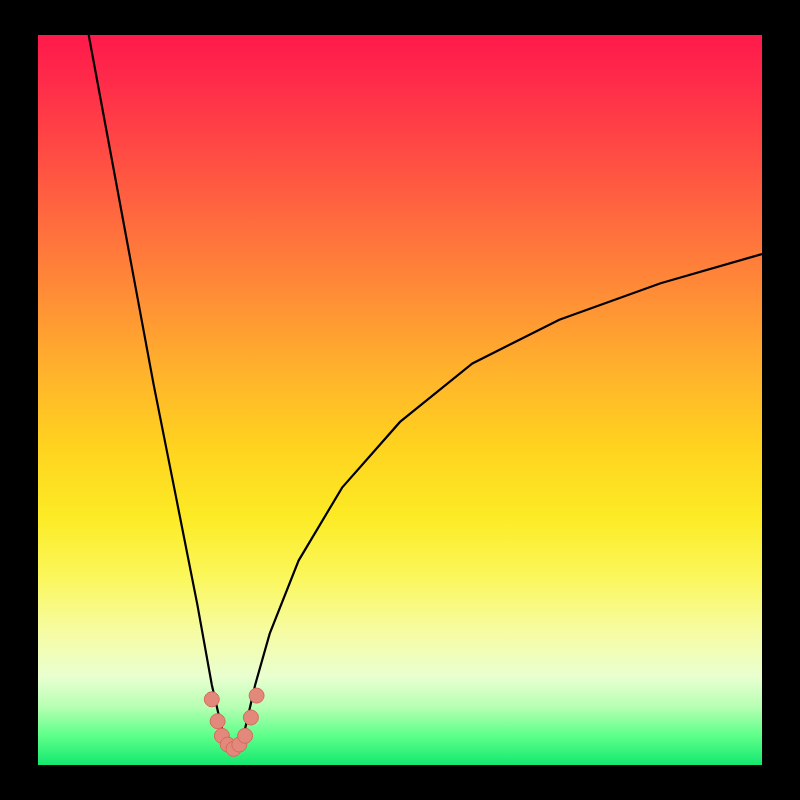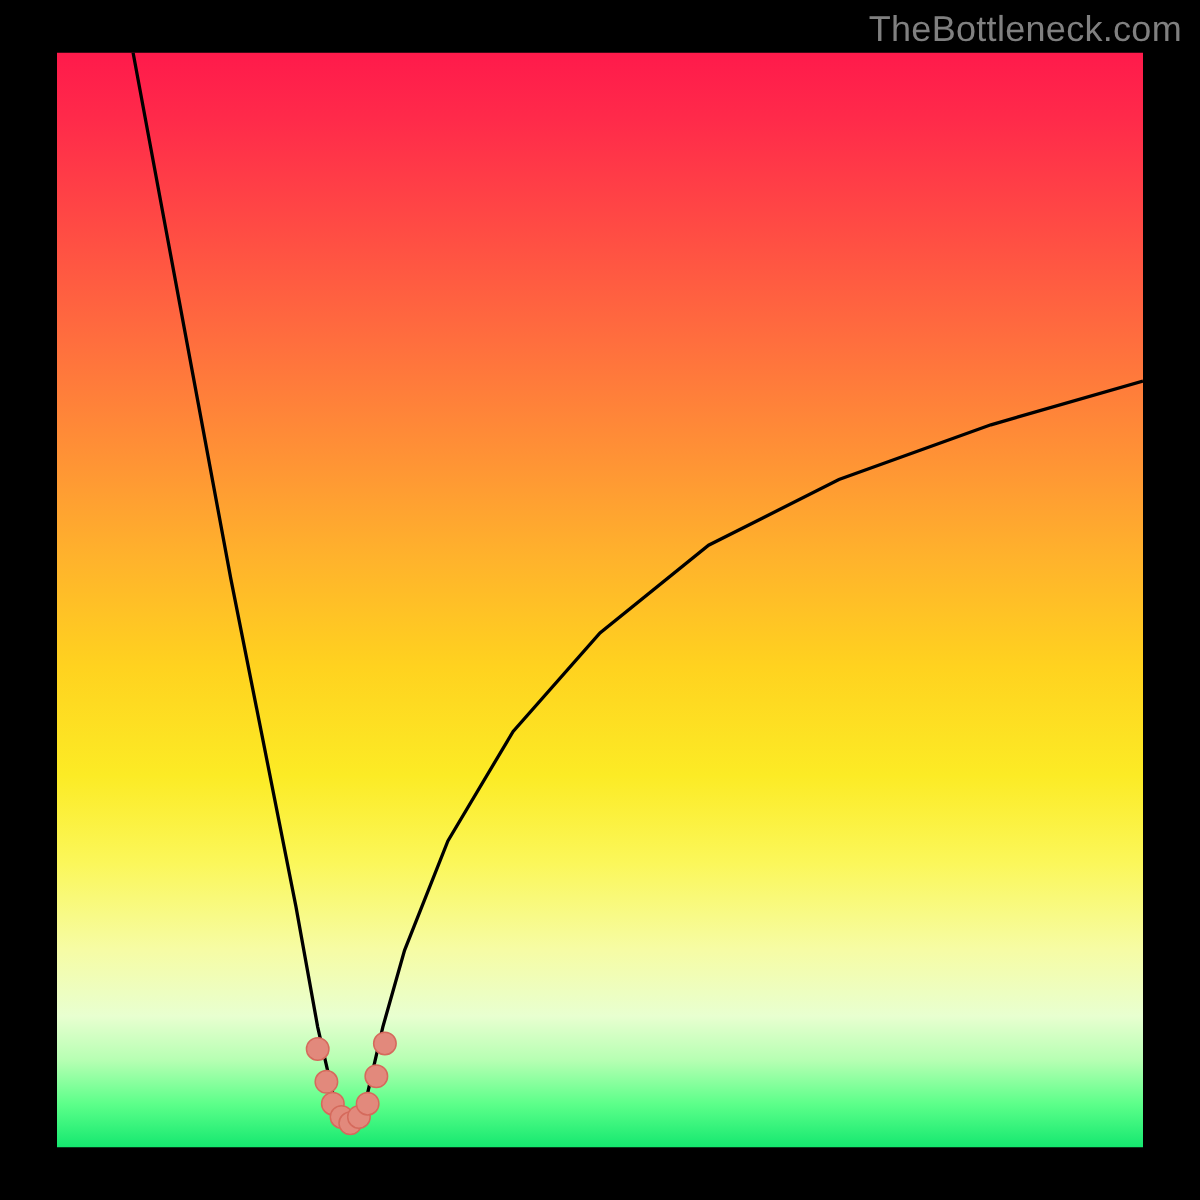--- a/index.html
+++ b/index.html
@@ -60,21 +60,20 @@
     right: 12px;
     color: #808080;
     font-size: 24px;
     letter-spacing: 0.2px;
   }
 </style>
 </head>
 <body>
 
 <div class="frame">
-  <div class="watermark">TheBottleneck.com</div>
 
   <div class="plot">
     <div class="gradient"></div>
     <svg class="curve" viewBox="0 0 724 730" preserveAspectRatio="none">
       <path id="curve-path" fill="none" stroke="#000" stroke-width="2.2" d="M50.7 0.0 L72.4 116.8 L94.1 233.6 L115.8 350.4 L137.6 459.9 L159.3 569.4 L173.8 649.7 L184.6 697.1 L195.5 715.4 L206.3 697.1 L217.2 649.7 L231.7 598.6 L260.6 525.6 L304.1 452.6 L362.0 386.9 L434.4 328.5 L521.3 284.7 L622.6 248.2 L724.0 219.0"></path>
       <g id="markers">
           <circle cx="173.8" cy="664.3" r="7.5" fill="#e2897c" stroke="#d56a5c" stroke-width="1"></circle>
           <circle cx="179.6" cy="686.2" r="7.5" fill="#e2897c" stroke="#d56a5c" stroke-width="1"></circle>
           <circle cx="183.9" cy="700.8" r="7.5" fill="#e2897c" stroke="#d56a5c" stroke-width="1"></circle>
           <circle cx="189.7" cy="709.6" r="7.5" fill="#e2897c" stroke="#d56a5c" stroke-width="1"></circle>

